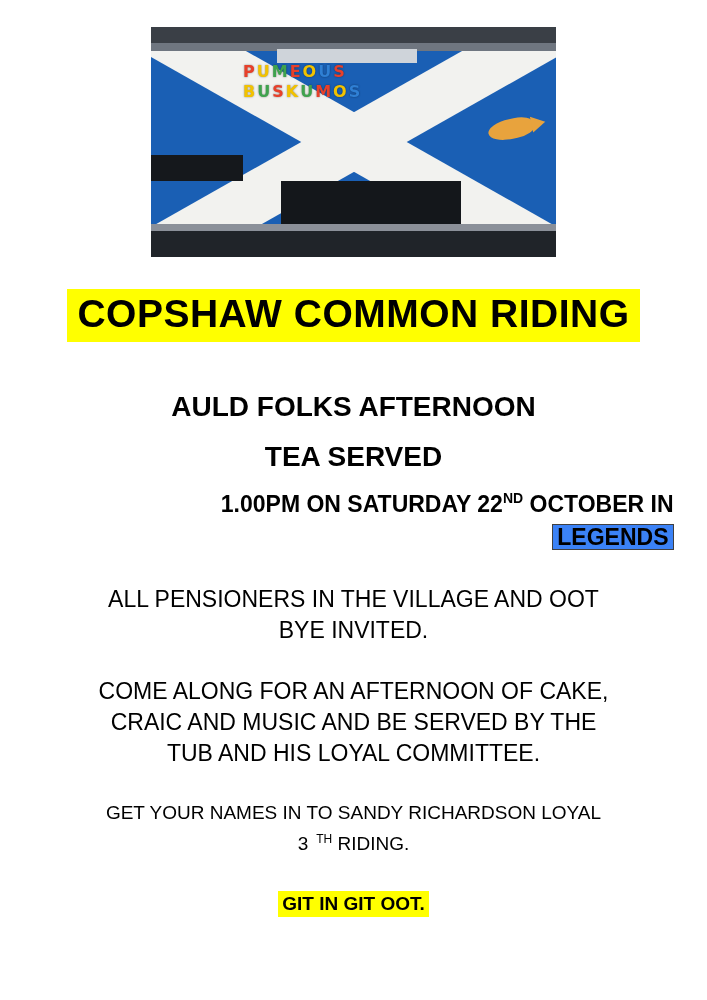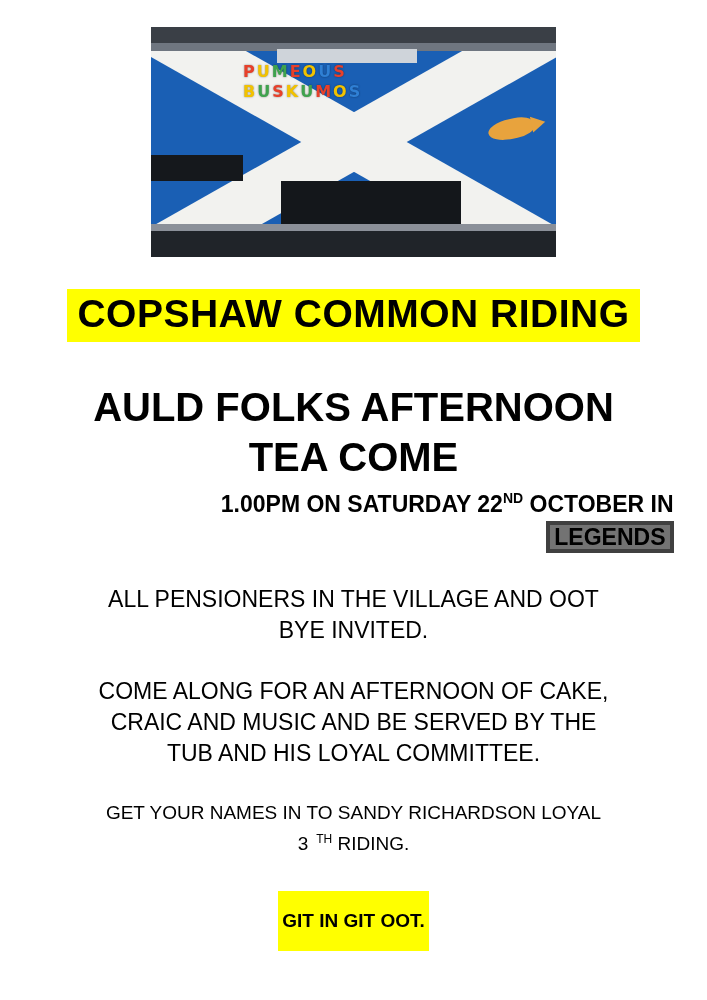--- a/index.html
+++ b/index.html
@@ -132,40 +132,40 @@
   .title-bar .title-text {
     font-size: 39px;
     font-weight: bold;
     letter-spacing: 0.5px;
     line-height: 44px;
     white-space: nowrap;
   }
 
   .headline {
     margin-top: 40px;
-    font-size: 40px;
+    font-size: 28px;
     font-weight: bold;
     line-height: 50px;
     text-align: center;
     width: 640px;
   }
 
   .when {
     font-size: 23px;
     font-weight: bold;
     line-height: 33px;
     text-align: right;
     width: 640px;
   }
   .when sup { font-size: 14px; vertical-align: super; }
 
   .venue {
-    background: #737373;
+    background: #3b82f6;
     padding: 0 4px;
-    border: 4px solid #404040;
+    border: 1px solid #404040;
     display: inline-block;
     line-height: 24px;
   }
 
   .para {
     margin-top: 30px;
     font-size: 23px;
     font-weight: normal;
     line-height: 31px;
     text-align: center;
@@ -178,21 +178,21 @@
     width: 640px;
   }
   .para.small sup { font-size: 12px; vertical-align: super; margin-left: 8px; }
 
   .footer {
     margin-top: 34px;
     font-size: 19px;
     font-weight: bold;
     line-height: 24px;
     background: #ffff00;
-    padding: 18px 4px;
+    padding: 1px 4px;
   }
 </style>
 </head>
 <body>
 
 <div class="poster">
 
   <div class="photo-wrap">
     <div class="photo">
       <div class="saltire-a"></div>
@@ -229,21 +229,21 @@
       </div>
     </div>
   </div>
 
   <div class="title-bar">
     <div class="title-text">COPSHAW COMMON RIDING</div>
   </div>
 
   <div class="headline">
     <div>AULD FOLKS AFTERNOON</div>
-    <div>TEA COME</div>
+    <div>TEA SERVED</div>
   </div>
 
   <div class="when">
     <div>
       <span>1.00PM ON SATURDAY 22</span><sup>ND</sup><span> OCTOBER IN</span>
     </div>
     <div>
       <span class="venue">LEGENDS</span>
     </div>
   </div>

